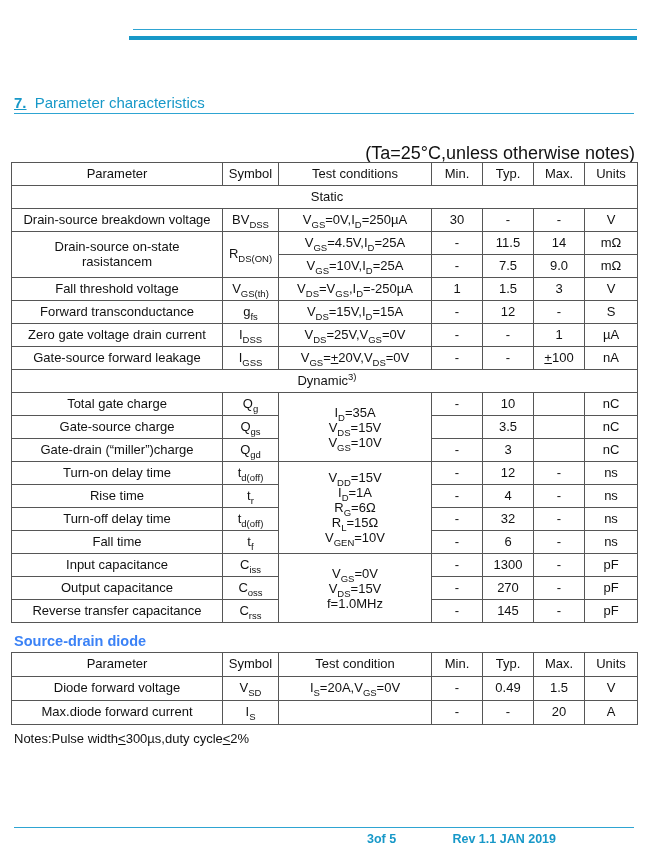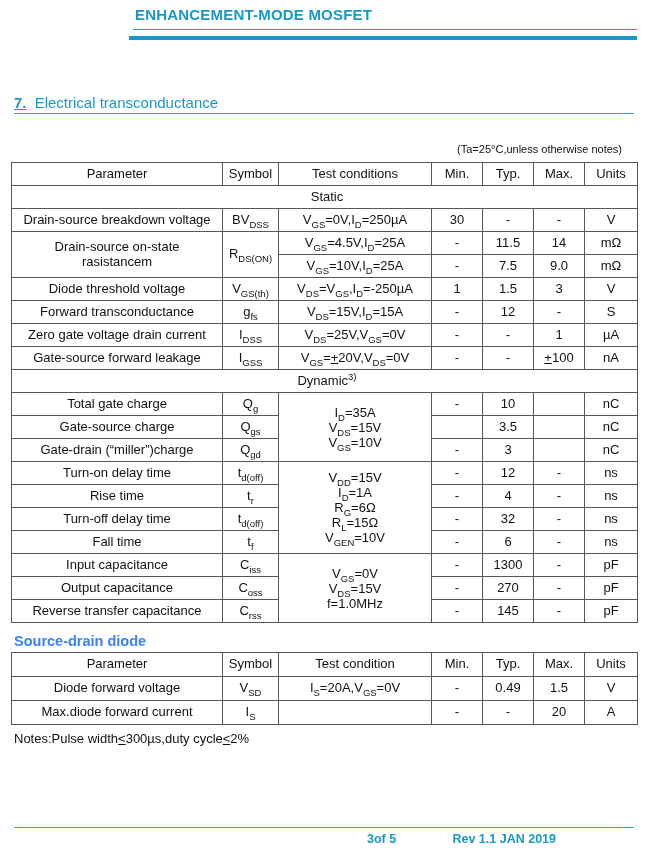--- a/index.html
+++ b/index.html
@@ -16,21 +16,21 @@
   .hdr-title{
     position:absolute;top:6px;left:135px;font-size:15px;font-weight:bold;
     color:var(--accent);letter-spacing:0.2px;
   }
   .hdr-line-thin{position:absolute;top:29px;left:133px;width:504px;height:1px;background:var(--rule);}
   .hdr-line-thick{position:absolute;top:36px;left:129px;width:508px;height:4px;background:var(--accent);}
   .sec-title{position:absolute;top:94px;left:14px;font-size:15px;color:var(--accent);}
   .sec-num{font-weight:bold;text-decoration:underline;}
   .sec-label{margin-left:4px;}
   .sec-rule{position:absolute;top:113px;left:14px;width:620px;height:1px;background:var(--rule);}
-  .ta-note{position:absolute;top:143px;right:28px;font-size:11px;color:var(--text);}
+  .ta-note{position:absolute;top:143px;right:15px;font-size:18px;color:var(--text);}
   table.dtable{
     position:absolute;left:11px;border-collapse:collapse;table-layout:fixed;
     width:626px;font-size:13px;color:var(--text);
   }
   table.main{top:162px;}
   table.diode{top:652px;}
   .dtable th,.dtable td{
     border:1px solid var(--border);height:22px;text-align:center;
     padding:0 3px;font-weight:normal;line-height:1.15;overflow:hidden;
   }
@@ -44,27 +44,26 @@
   .notes{position:absolute;top:731px;left:14px;font-size:13px;color:var(--text);}
   .ftr-rule{position:absolute;top:827px;left:14px;width:620px;height:1px;background:var(--rule);}
   .ftr-page{position:absolute;top:832px;left:333px;font-size:12.5px;font-weight:bold;color:var(--accent);margin-left:34px;}
   .ftr-rev{position:absolute;top:832px;right:94px;font-size:12.5px;font-weight:bold;color:var(--accent);}
 </style>
 </head>
 <body>
 
 <div class="page">
 
-  <div class="hdr-title">ENHANCEMENT-MODE MOSFET</div>
   <div class="hdr-line-thin"></div>
   <div class="hdr-line-thick"></div>
 
   <div class="sec-title">
     <span class="sec-num">7.</span>
-    <span class="sec-label">Electrical transconductance</span>
+    <span class="sec-label">Parameter characteristics</span>
   </div>
   <div class="sec-rule"></div>
 
   <div class="ta-note">(Ta=25°C,unless otherwise notes)</div>
 
   <table class="dtable main">
       <colgroup>
         <col style="width:211px">
         <col style="width:56px">
         <col style="width:153px">
@@ -105,21 +104,21 @@
           <td>mΩ</td>
         </tr>
         <tr>
           <td>V<sub>GS</sub>=10V,I<sub>D</sub>=25A</td>
           <td>-</td>
           <td>7.5</td>
           <td>9.0</td>
           <td>mΩ</td>
         </tr>
         <tr>
-          <td>Diode threshold voltage</td>
+          <td>Fall threshold voltage</td>
           <td>V<sub>GS(th)</sub></td>
           <td>V<sub>DS</sub>=V<sub>GS</sub>,I<sub>D</sub>=-250µA</td>
           <td>1</td>
           <td>1.5</td>
           <td>3</td>
           <td>V</td>
         </tr>
         <tr>
           <td>Forward transconductance</td>
           <td>g<sub>fs</sub></td>

